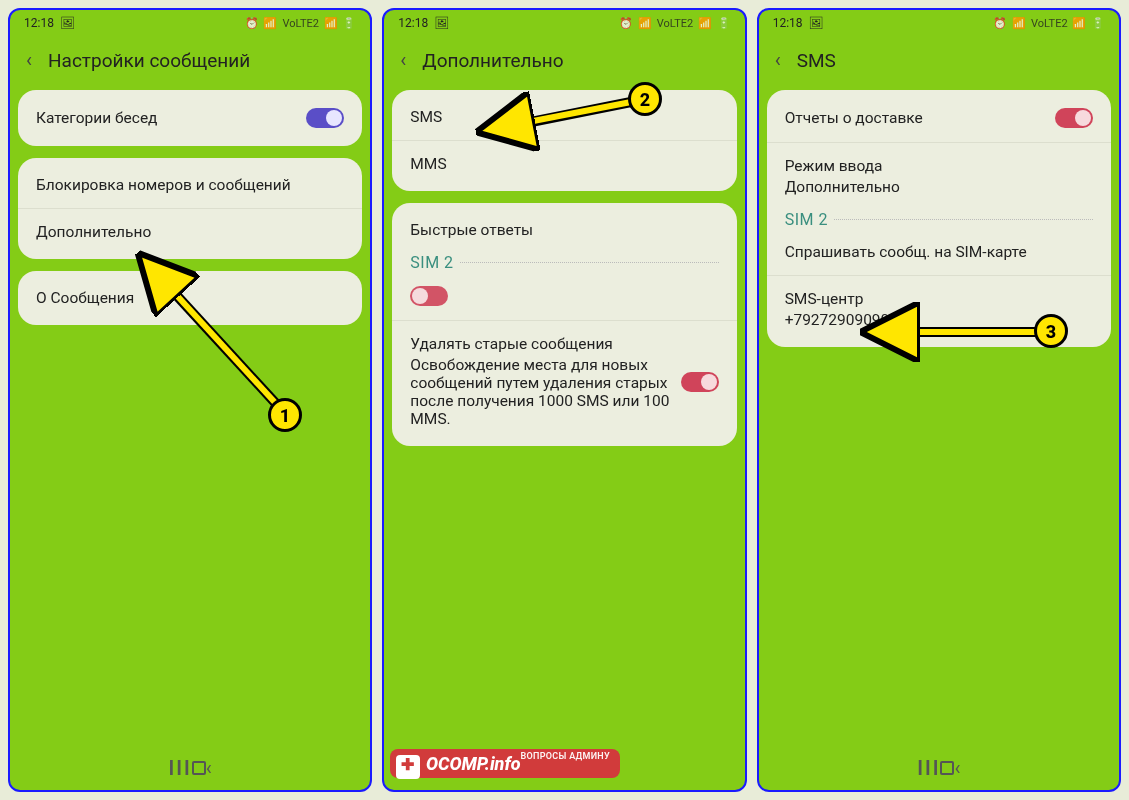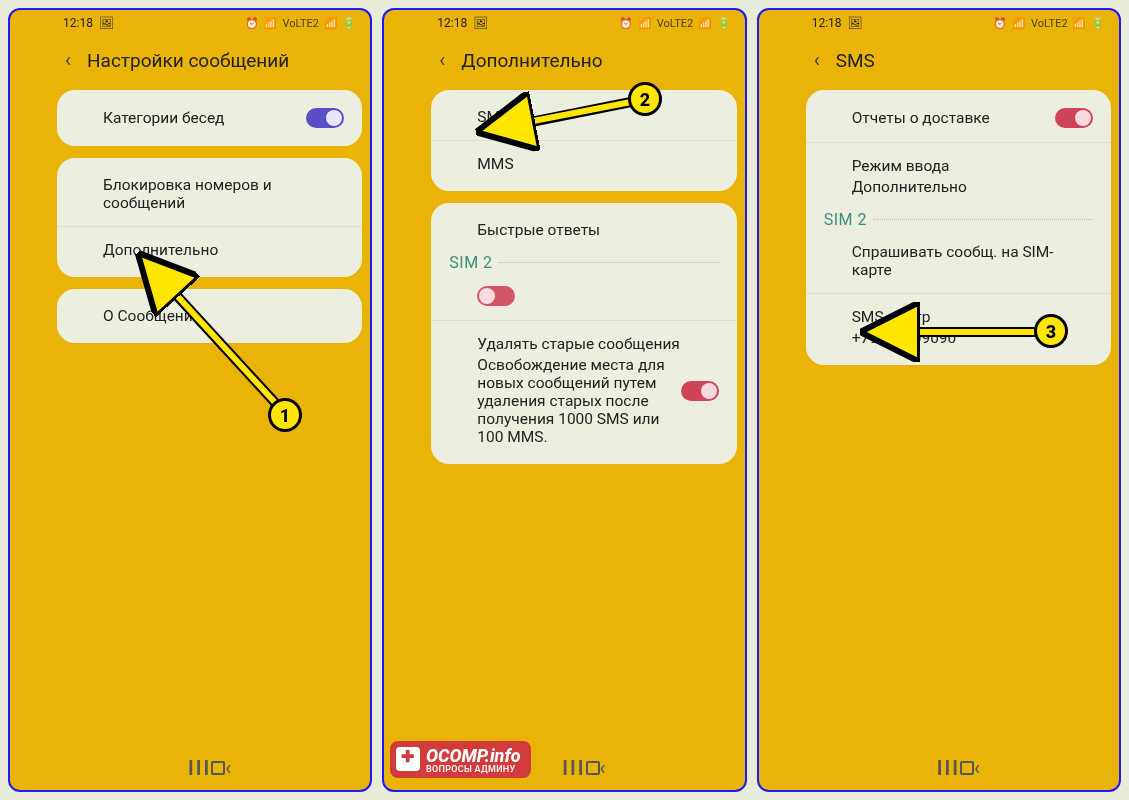--- a/index.html
+++ b/index.html
@@ -14,26 +14,25 @@
   .stage {
     position: absolute;
     inset: 8px;
     display: flex;
     gap: 10px;
   }
   .phone {
     flex: 1;
     border: 2px solid #1a1aff;
     border-radius: 12px;
-    background: #eab308;
+    background: #84cc16;
     display: flex;
     flex-direction: column;
     position: relative;
     overflow: hidden;
-    padding-left: 39px;
   }
   .status-bar {
     height: 26px;
     display: flex;
     align-items: center;
     justify-content: space-between;
     padding: 0 14px;
     font-size: 12px;
     color: #222;
   }
@@ -81,21 +80,21 @@
     content: ""; position: absolute; width: 16px; height: 16px; border-radius: 50%;
     top: 2px; background: #fff;
   }
   .toggle.on-purple { background: #5a4ec7; }
   .toggle.on-purple::after { right: 2px; background: #e8e6ff; }
   .toggle.on-red { background: #d0445a; }
   .toggle.on-red::after { right: 2px; background: #f7dadd; }
   .toggle.off-red { background: #d0445a; opacity: .9; }
   .toggle.off-red::after { left: 2px; right: auto; background: #f7dadd; }
 
-  .row-inner { display:flex; align-items:center; justify-content:space-between; width:100%;margin-left:28px; }
+  .row-inner { display:flex; align-items:center; justify-content:space-between; width:100%; }
   .row-text { display:flex; flex-direction:column; gap:3px; }
 
   .navbar {
     margin-top: auto;
     height: 44px;
     display: flex;
     align-items: center;
     justify-content: center;
     font-size: 20px;
     color: #555;
@@ -119,21 +118,21 @@
     position: absolute;
     left: 390px; bottom: 22px;
     background: #d13b3b;
     border-radius: 8px;
     padding: 4px 10px 4px 36px;
     color: #fff;
     font-weight: 800;
     font-style: italic;
     font-size: 18px;
     z-index: 40;
-    display: flex; flex-direction: column; gap: 0;
+    display: flex; gap: 0;
   }
   .logo::before {
     content: "";
     position: absolute; left: 6px; top: 6px;
     width: 24px; height: 24px; background: #fff; border-radius: 4px;
   }
   .logo::after {
     content: "✚";
     position: absolute; left: 11px; top: 6px; color: #d13b3b; font-size: 16px; font-style: normal;
   }

